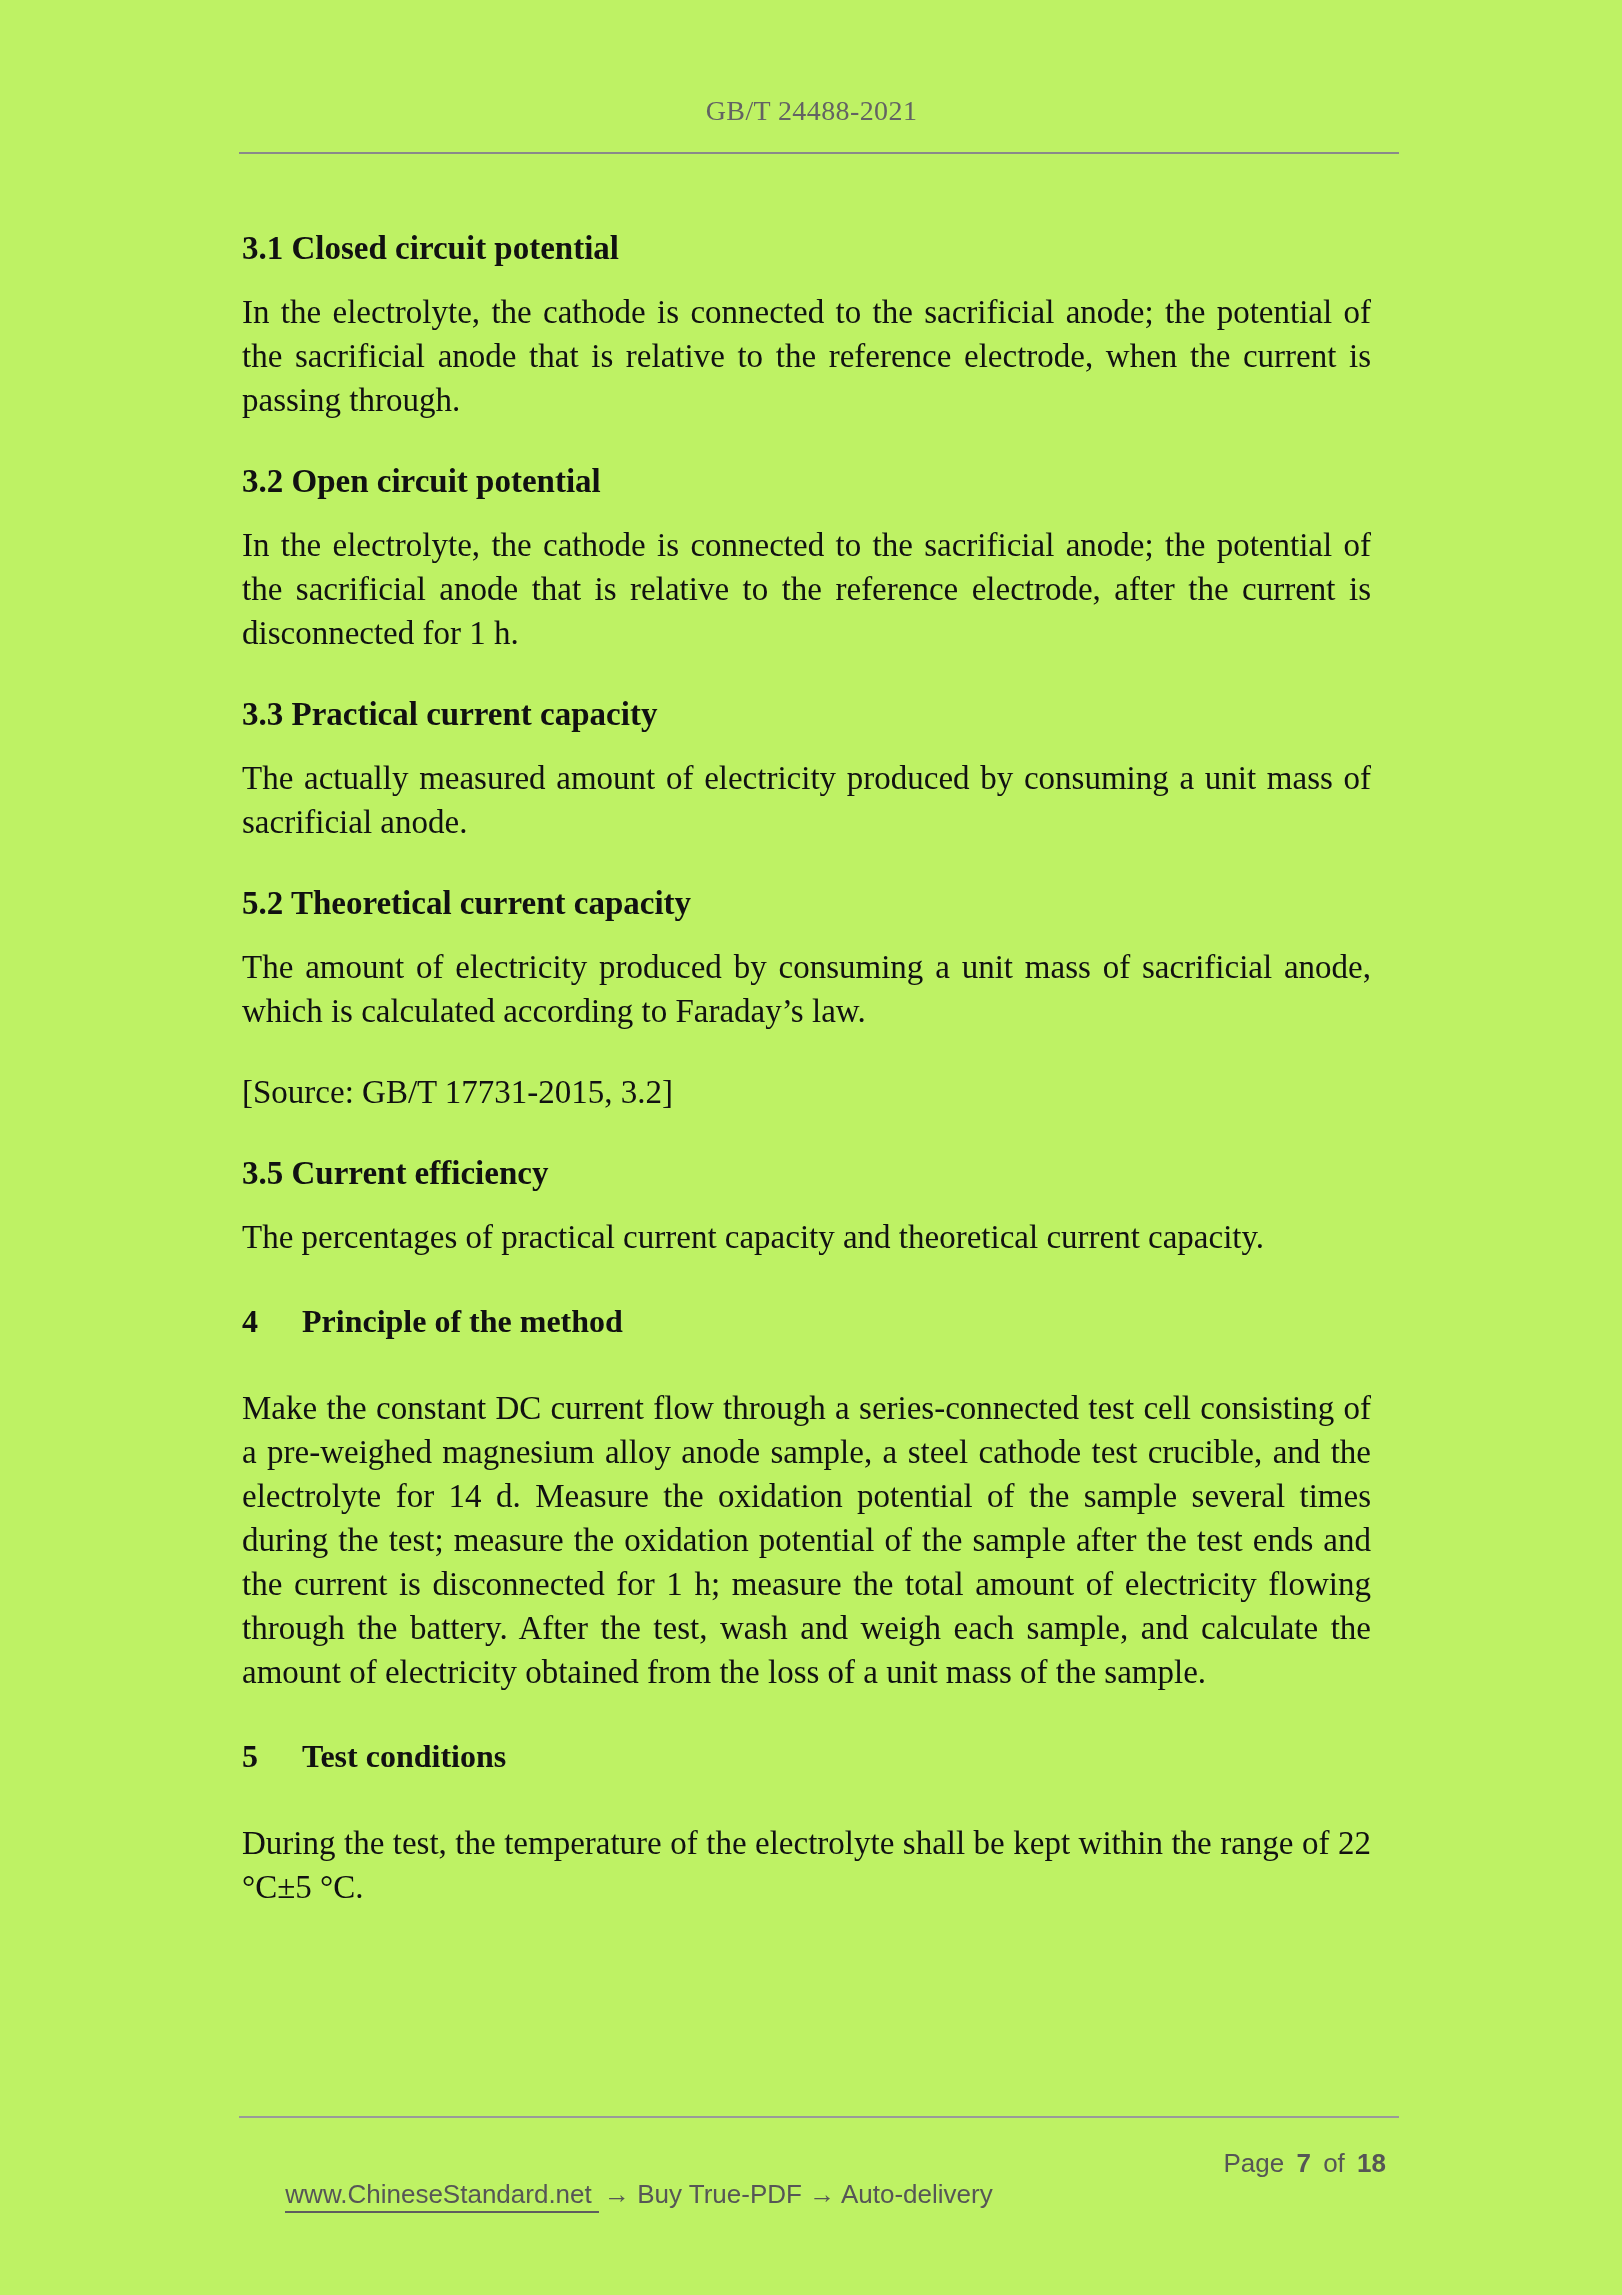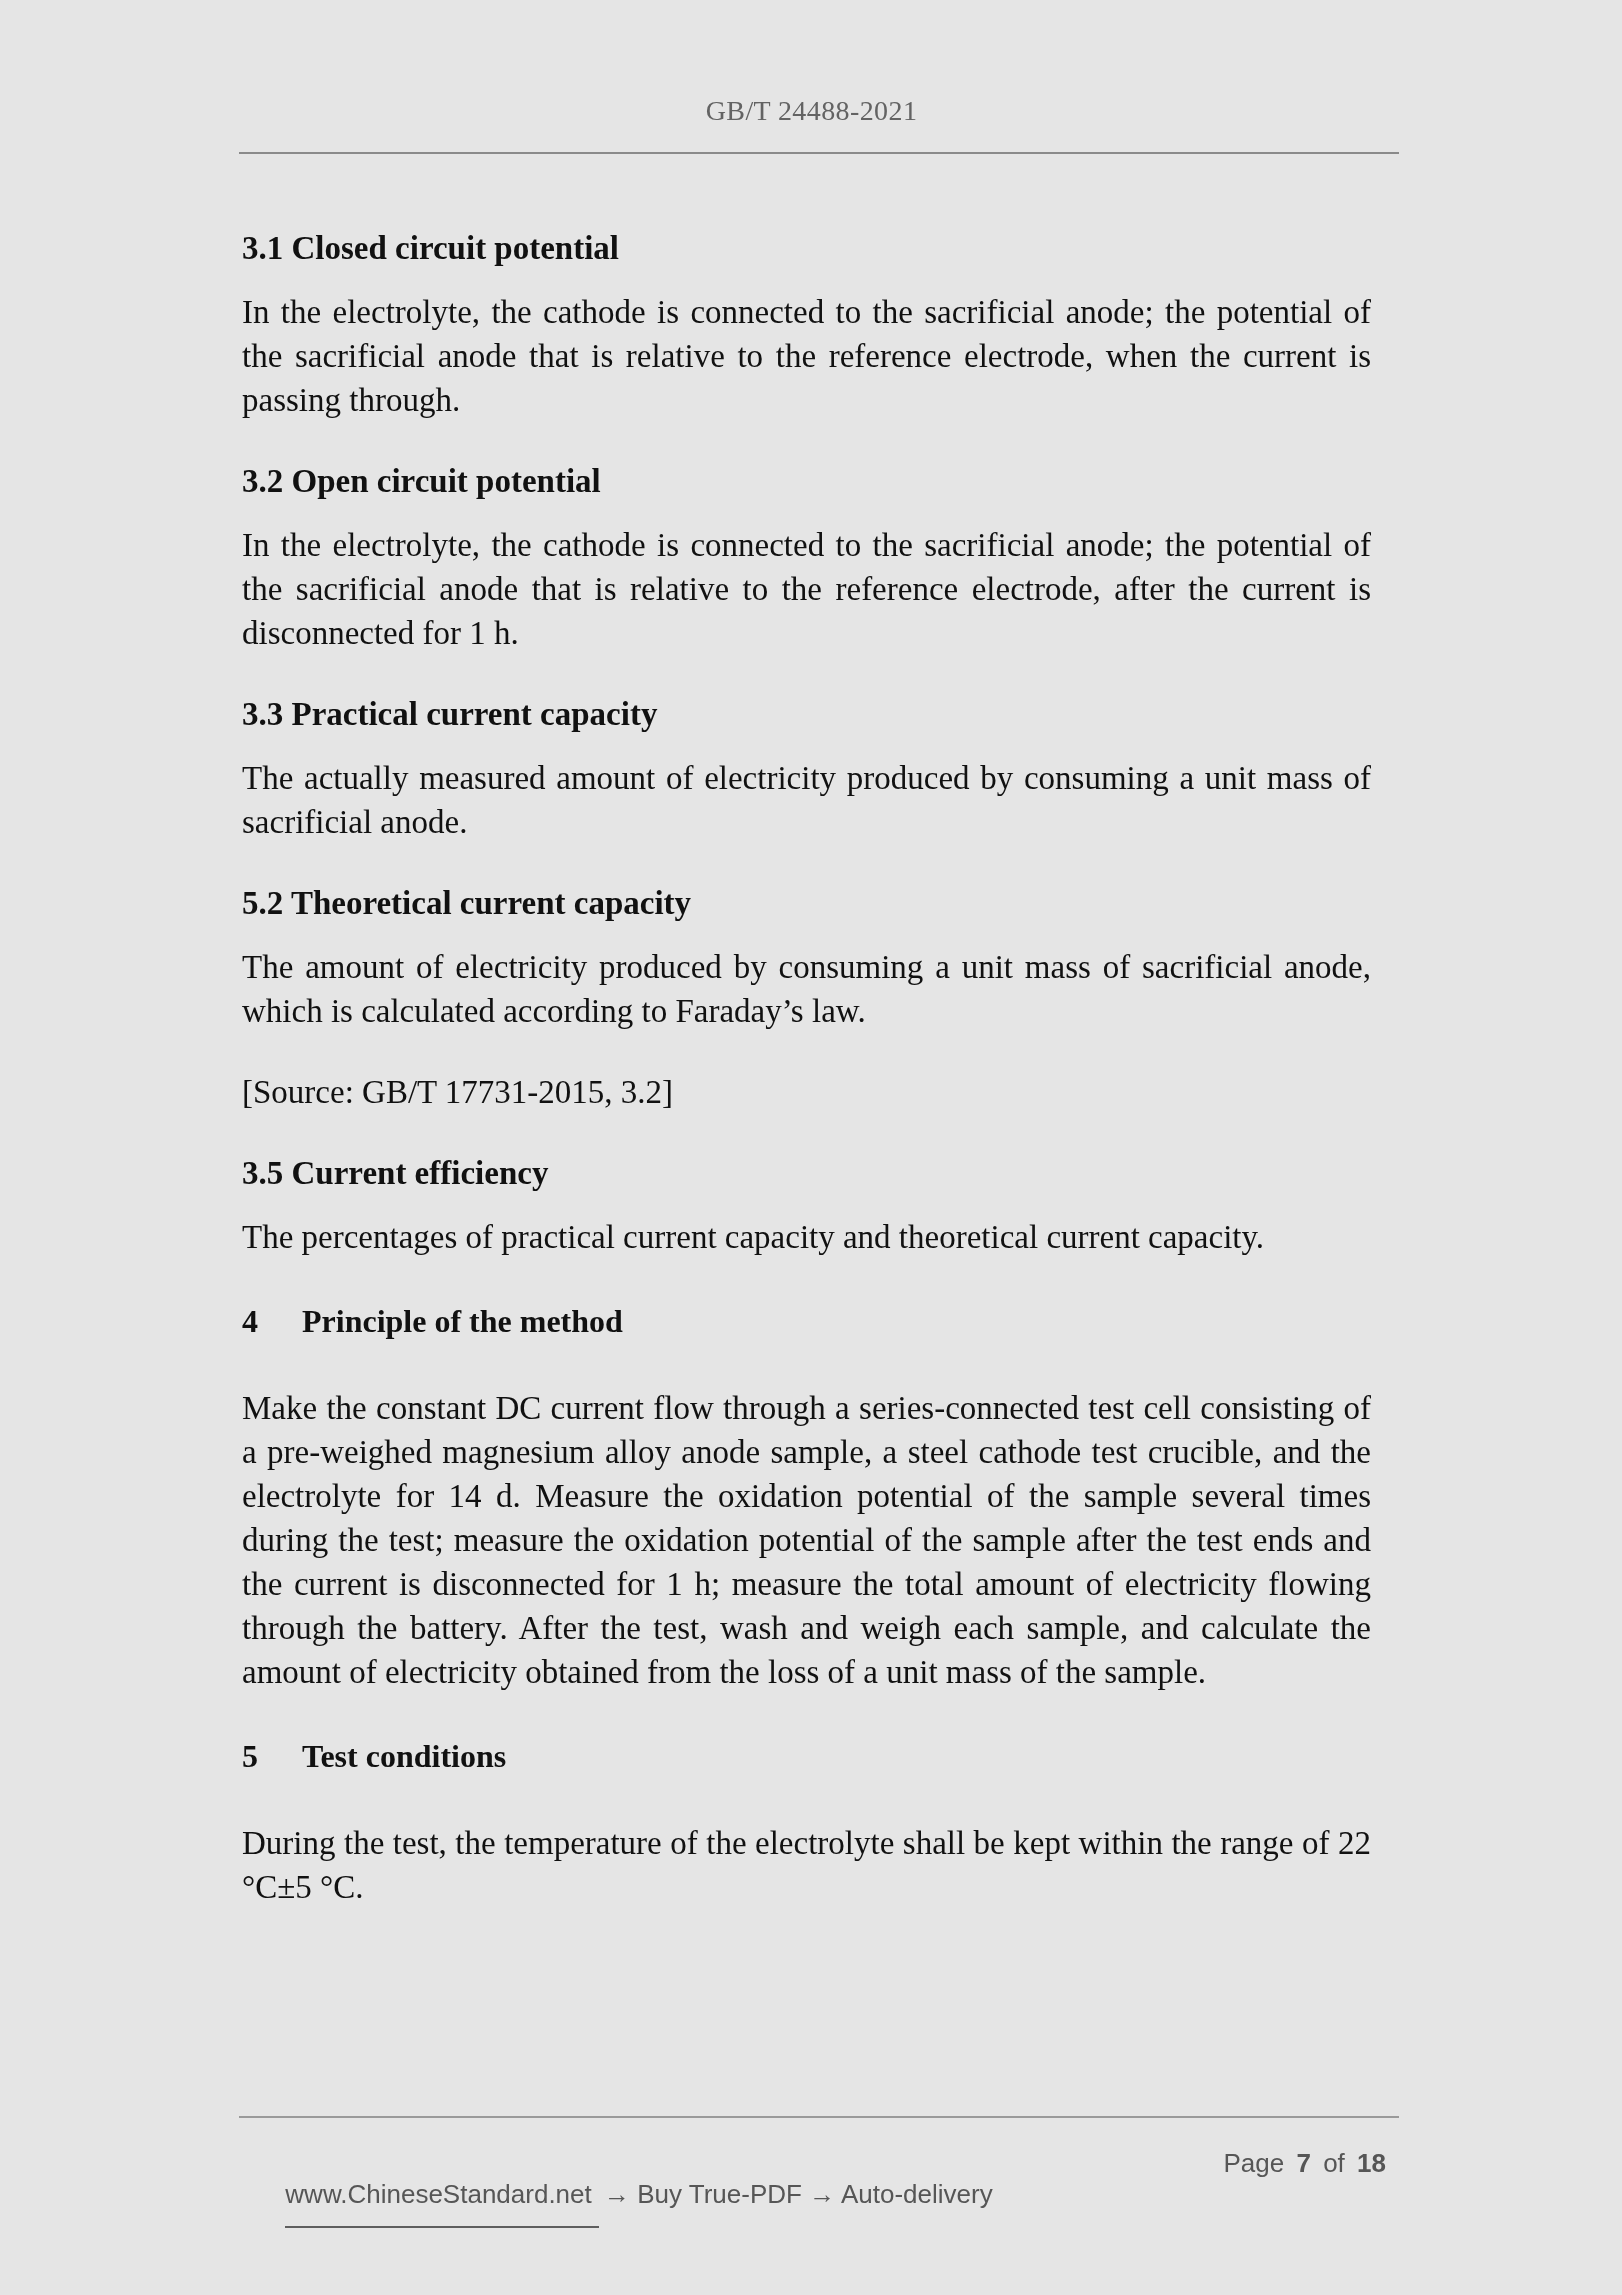--- a/index.html
+++ b/index.html
@@ -1,20 +1,20 @@
 <!DOCTYPE html>
 <html style="font-size:13.3px"><head>
 <meta charset="utf-8">
 <style>
   html, body { margin: 0; padding: 0; background: #ffffff; }
   .page {
     position: relative;
     width: 1623px;
     height: 2295px;
-    background: #e5e5e5;
+    background: #bef264;
     overflow: hidden;
     font-family: "Liberation Serif", serif;
     color: #111111;
   }
   .doc-header {
     position: absolute;
     top: 97px;
     left: 0;
     width: 100%;
     text-align: center;
@@ -73,21 +73,21 @@
     font-family: "Liberation Sans", sans-serif;
     font-size: 26px;
     line-height: 1.2;
     color: #565656;
   }
   .footer-left { white-space: pre-wrap; }
   .footer-link {
     color: #565656;
     text-decoration: none;
     border-bottom: 2.5px solid #5e5e5e;
-    padding-bottom: 17px;
+    padding-bottom: 2px;
     cursor: pointer;
   }
   .footer-tail { margin-left: 5px; text-align: right; }
   .page-num { font-weight: bold; }
   .footer-right span { margin-left: 5px; }
   .footer-right span:first-child { margin-left: 0; }
 </style>
 </head>
 <body>
 

